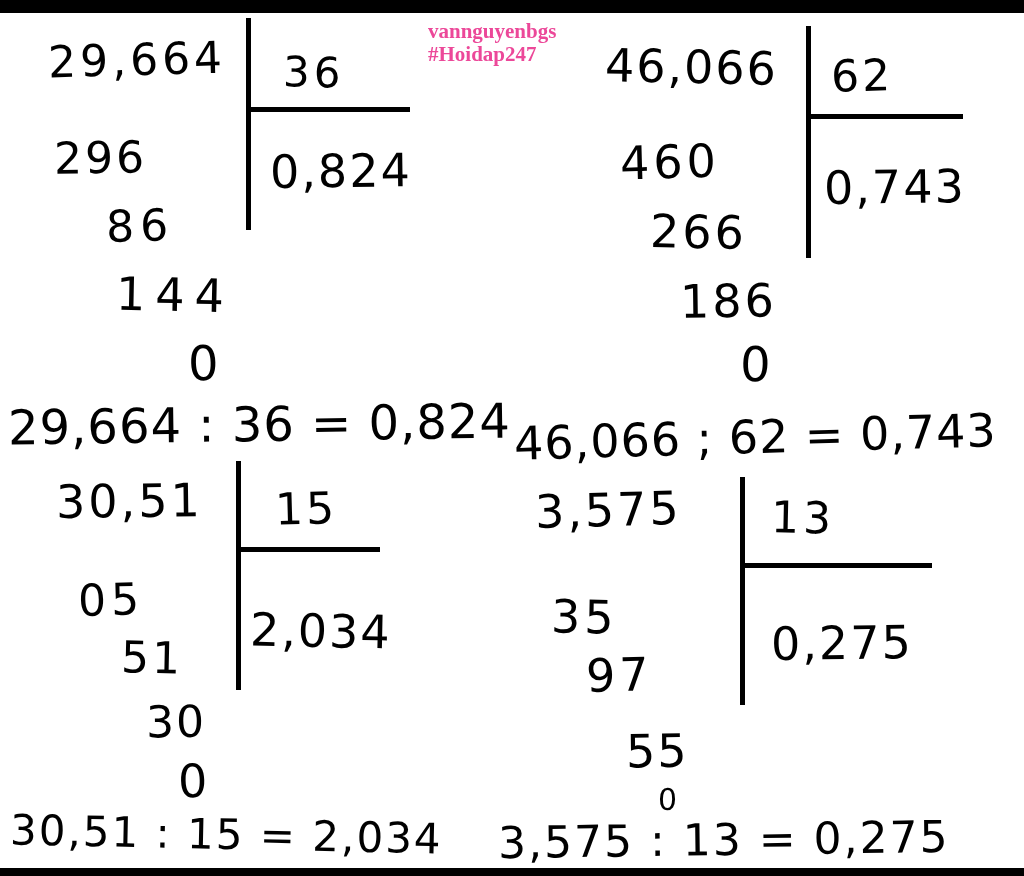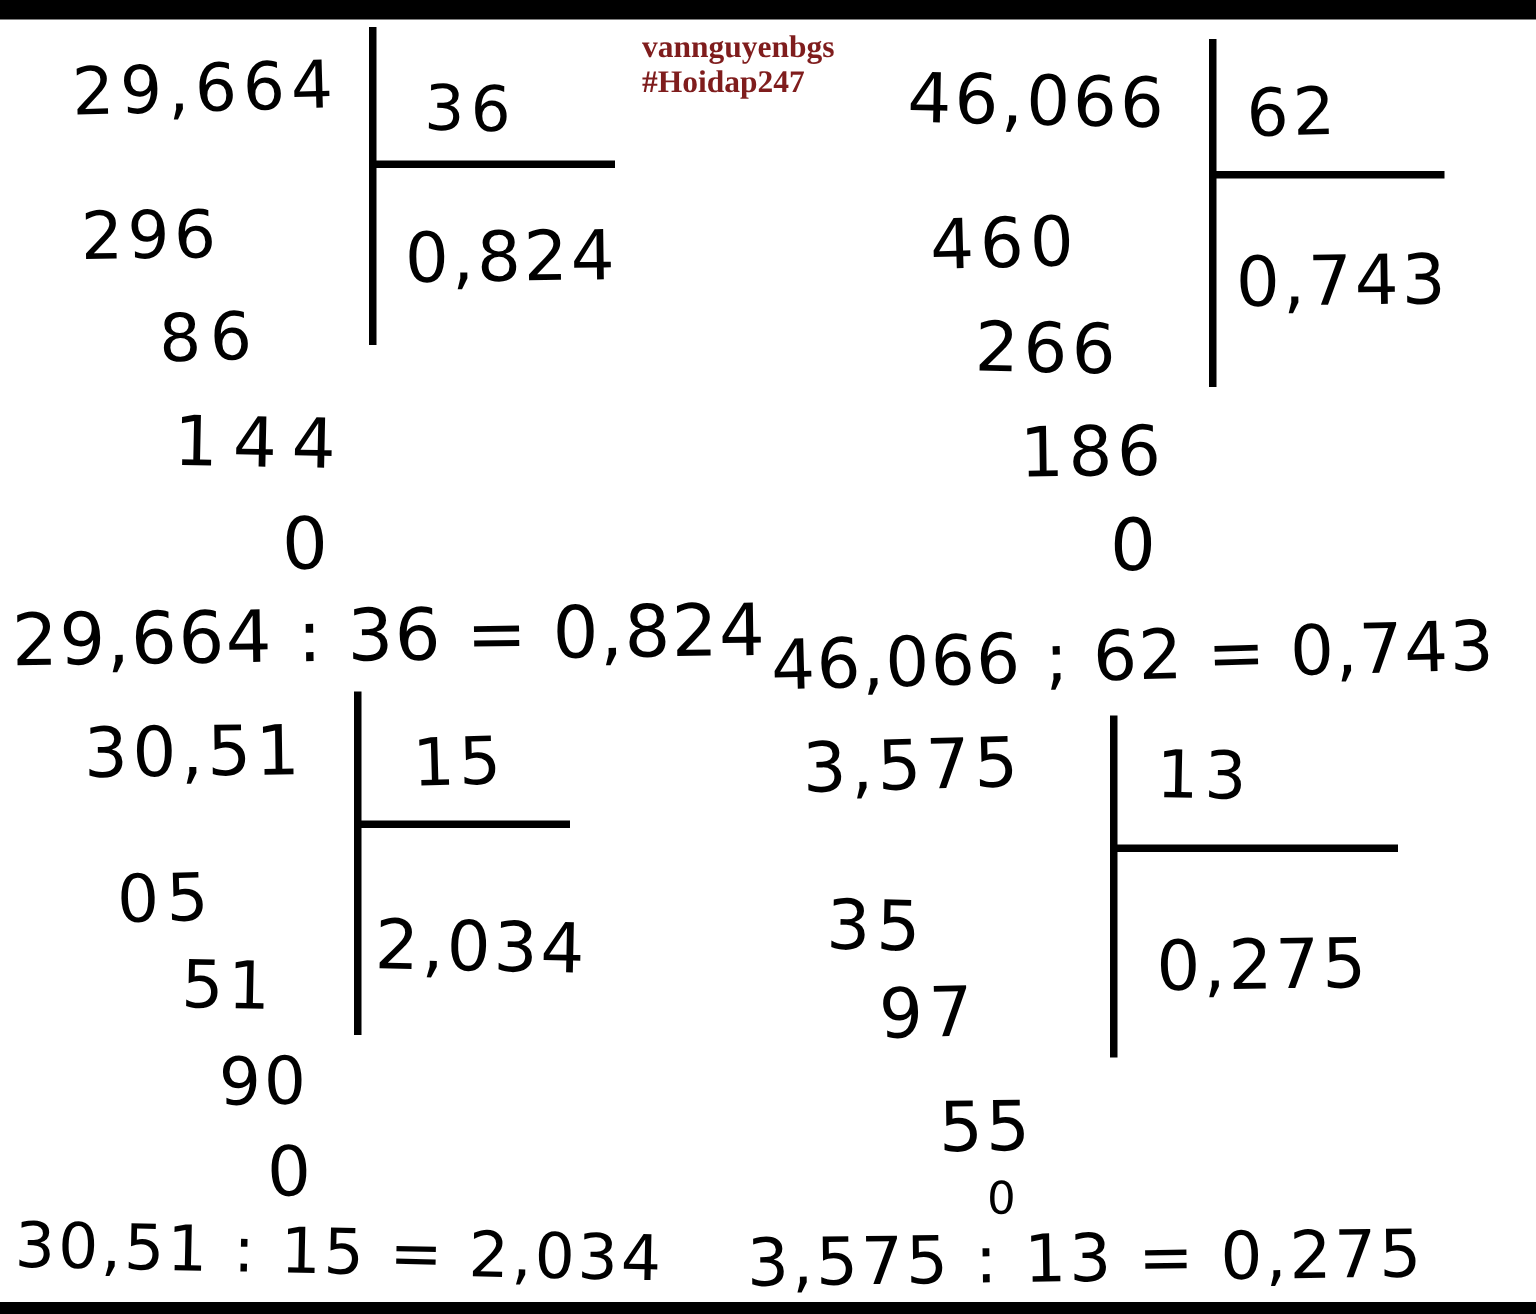--- a/index.html
+++ b/index.html
@@ -13,21 +13,21 @@
     color: #000000;
   }
   .bar { position: absolute; left: 0; width: 1024px; background: #000000; }
   .bar.top { top: 0; height: 13px; }
   .bar.bottom { top: 868px; height: 8px; }
 
   .watermark {
     position: absolute; left: 428px; top: 20px;
     font-family: "Liberation Serif", serif;
     font-weight: bold; font-size: 21px; line-height: 23px;
-    color: #7f1d1d; white-space: nowrap;
+    color: #ec4899; white-space: nowrap;
   }
 
   .hw { position: absolute; white-space: nowrap; color: #000000; }
   .vline { position: absolute; width: 5px; background: #000000; }
   .hline { position: absolute; height: 5px; background: #000000; }
 
   .ra { transform: rotate(-1.6deg); }
   .rb { transform: rotate(1.2deg); }
   .rc { transform: rotate(-0.8deg); }
 
@@ -119,21 +119,21 @@
   </div>
 
   <div>
     <div class="hw rc" id="p3-dividend">30,51</div>
     <div class="vline" id="p3-vline"></div>
     <div class="hline" id="p3-hline"></div>
     <div class="hw ra" id="p3-divisor">15</div>
     <div class="hw rb" id="p3-quotient">2,034</div>
     <div class="hw ra" id="p3-w0">05</div>
     <div class="hw rb" id="p3-w1">51</div>
-    <div class="hw rc" id="p3-w2">90</div>
+    <div class="hw rc" id="p3-w2">30</div>
     <div class="hw ra" id="p3-w3">0</div>
     <div class="hw rb" id="p3-eq">30,51 : 15 = 2,034</div>
   </div>
 
   <div>
     <div class="hw ra" id="p4-dividend">3,575</div>
     <div class="vline" id="p4-vline"></div>
     <div class="hline" id="p4-hline"></div>
     <div class="hw rb" id="p4-divisor">13</div>
     <div class="hw rc" id="p4-quotient">0,275</div>

